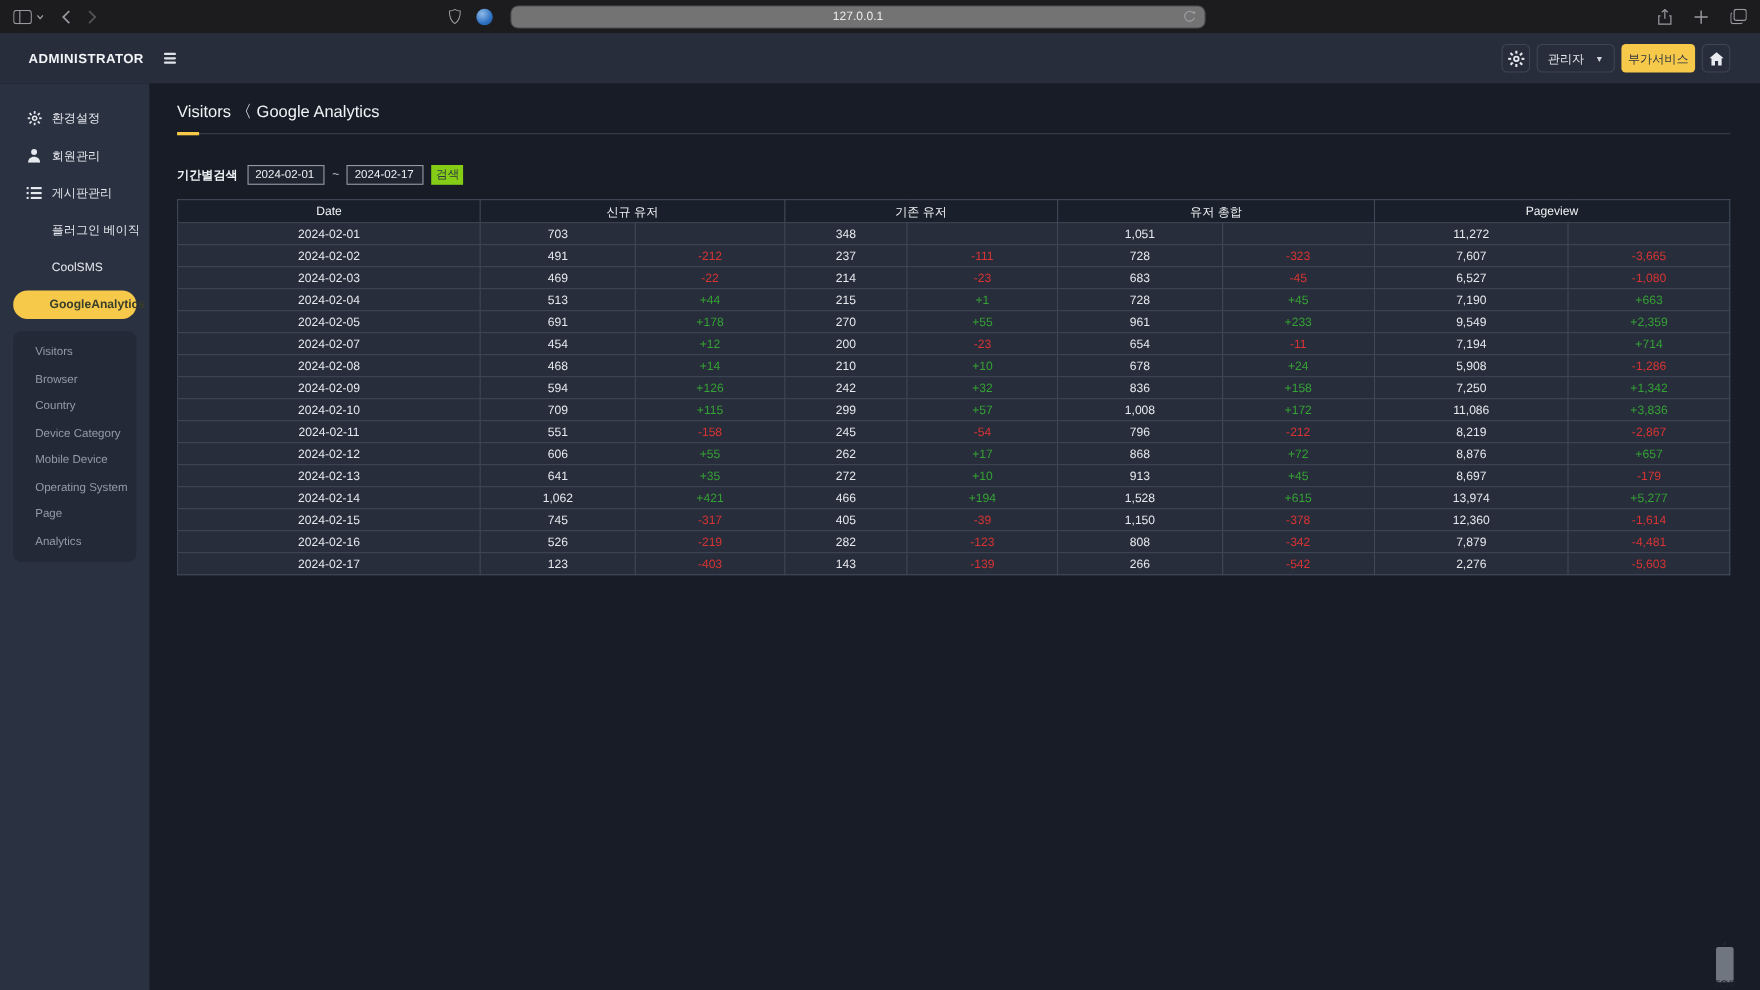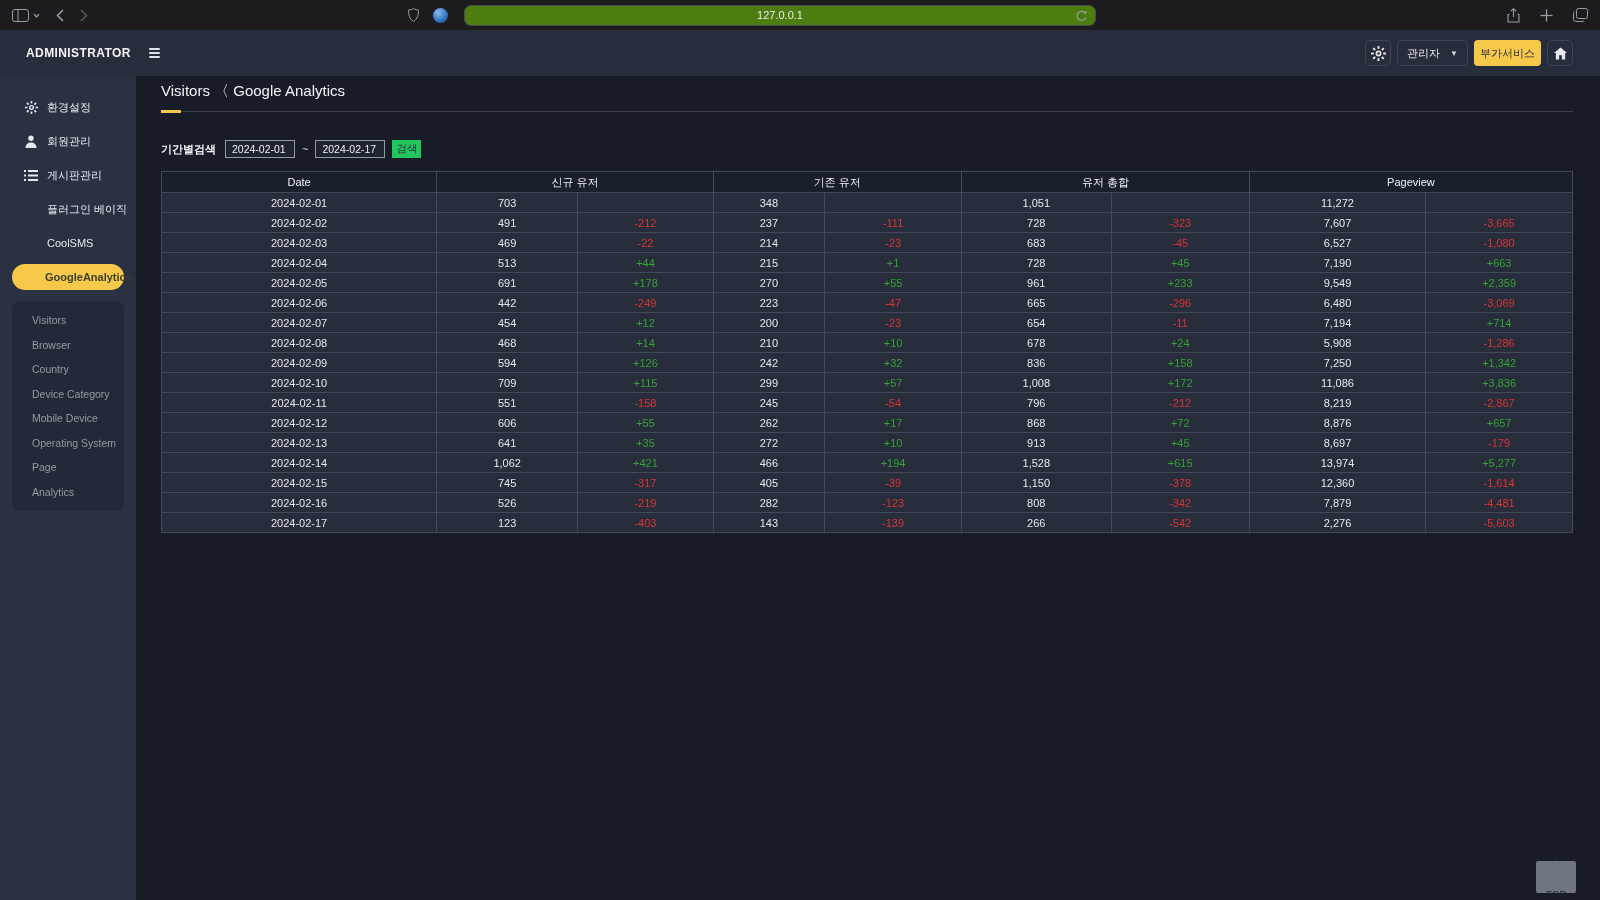--- a/index.html
+++ b/index.html
@@ -7,21 +7,21 @@
   body { font-family:"Liberation Sans", sans-serif; background:#171c26; color:#e8eaef; }
 
   
   .chrome { height:30px; background:#1c1c1e; display:flex; align-items:center; padding:0 12px; }
   .bc-left { display:flex; align-items:center; gap:16px; width:452px; }
   .bc-left .grp { display:flex; align-items:center; gap:4px; }
   .bc-icon { color:#9a9aa0; display:flex; align-items:center; }
   .bc-icon.dim { color:#55555a; }
   .bc-site { display:flex; align-items:center; gap:14px; margin-left:auto; margin-right:16px; }
   .favicon { width:15px; height:15px; border-radius:50%; background:radial-gradient(circle at 35% 30%, #8fb9e8, #2f72c2 60%, #1c4e8e); }
-  .url-bar { width:632px; height:21px; background:#4d7c0f; border:1px solid #4d4d50; border-radius:7px;
+  .url-bar { width:632px; height:21px; background:#737373; border:1px solid #4d4d50; border-radius:7px;
              display:flex; align-items:center; justify-content:center; position:relative; }
   .url-text { font-size:11px; color:#ececee; }
   .reload { position:absolute; right:7px; top:3px; color:#9a9aa0; }
   .bc-right { flex:1; display:flex; justify-content:flex-end; align-items:center; gap:20px; color:#9a9aa0; }
 
   
   .admin-header { height:46px; background:#272d3b; display:flex; align-items:center; justify-content:space-between;
                   padding:0 27px 0 26px; }
   .brand { font-size:12px; font-weight:bold; letter-spacing:.4px; color:#f2f4f7; }
   .ah-left { display:flex; align-items:center; gap:18px; }
@@ -46,44 +46,44 @@
                font-size:11px; color:#e6e9ee; cursor:pointer; }
   .side-item .s-icon { width:14px; display:flex; justify-content:center; color:#e6e9ee; }
   .side-item.no-icon { padding-left:47px; }
   .side-item.active { background:#f7c94a; color:#3a3f2a; border-radius:14px; margin:4px 12px;
                       height:26px; padding-left:33px; font-weight:bold; }
   .submenu { background:#232937; border-radius:8px; margin:11px 12px 0; padding:7px 0; }
   .submenu-item { height:24.5px; display:flex; align-items:center; padding-left:20px;
                   font-size:10.5px; color:#949ba6; cursor:pointer; }
 
   
-  .page-title { font-size:15px; font-weight:normal; color:#f2f3f6; margin-top:6px; }
+  .page-title { font-size:15px; font-weight:normal; color:#f2f3f6; margin-top:16px; }
   .title-rule { position:relative; height:3px; margin-top:9px; }
   .title-rule .line { position:absolute; top:1px; left:0; right:0; height:1px; background:#39404d; }
   .title-rule .accent { position:absolute; top:0; left:0; width:20px; height:3px; background:#f7c94a; }
 
   
   .search-row { margin-top:27px; display:flex; align-items:center; gap:7px; }
   .search-label { font-size:11px; font-weight:bold; color:#f0f2f5; margin-right:2px; }
   .date-input { width:70px; height:18px; background:#1f2530; border:1px solid #949aa3; color:#eef0f3;
                 font-size:10.5px; padding:0 6px; font-family:inherit; }
   .tilde { font-size:11px; color:#d9dde3; }
-  .btn-search { height:18px; background:#22c55e; color:#2e3440; border:none; font-size:10.5px;
+  .btn-search { height:18px; background:#84cc16; color:#2e3440; border:none; font-size:10.5px;
                 padding:0 4px; cursor:pointer; font-family:inherit; }
 
   
   table { width:100%; border-collapse:collapse; margin-top:13px; table-layout:fixed; }
   th, td { border:1px solid #424a59; font-size:11px; font-weight:normal; text-align:center; }
   th { height:21px; background:#1a202b; color:#f0f2f5; }
   td { height:20px; background:#272d3a; color:#e6e9ee; }
   td.pos { color:#35a235;margin-top:23px; }
   td.neg { color:#d93434; }
 
   
-  .top-btn { position:fixed; right:24px; bottom:7px; width:40px; height:32px; background:#70767f;
+  .top-btn { position:fixed; right:24px; bottom:7px; width:16px; height:32px; background:#70767f;
              border-radius:2px; display:flex; flex-direction:column; align-items:center; justify-content:center;
              color:#1f242d; cursor:pointer;gap:29px; }
   .top-btn .arr { font-size:7px; line-height:7px; }
   .top-btn .lbl { font-size:10px; line-height:11px; }
 </style>
 </head>
 <body>
 
 <div class="chrome">
   <div class="bc-left">
@@ -346,31 +346,20 @@
             <td>691</td>
             <td class="pos">+178</td>
             <td>270</td>
             <td class="pos">+55</td>
             <td>961</td>
             <td class="pos">+233</td>
             <td>9,549</td>
             <td class="pos">+2,359</td>
           </tr>
           <tr>
-            <td>2024-02-06</td>
-            <td>442</td>
-            <td class="neg">-249</td>
-            <td>223</td>
-            <td class="neg">-47</td>
-            <td>665</td>
-            <td class="neg">-296</td>
-            <td>6,480</td>
-            <td class="neg">-3,069</td>
-          </tr>
-          <tr>
             <td>2024-02-07</td>
             <td>454</td>
             <td class="pos">+12</td>
             <td>200</td>
             <td class="neg">-23</td>
             <td>654</td>
             <td class="neg">-11</td>
             <td>7,194</td>
             <td class="pos">+714</td>
           </tr>

